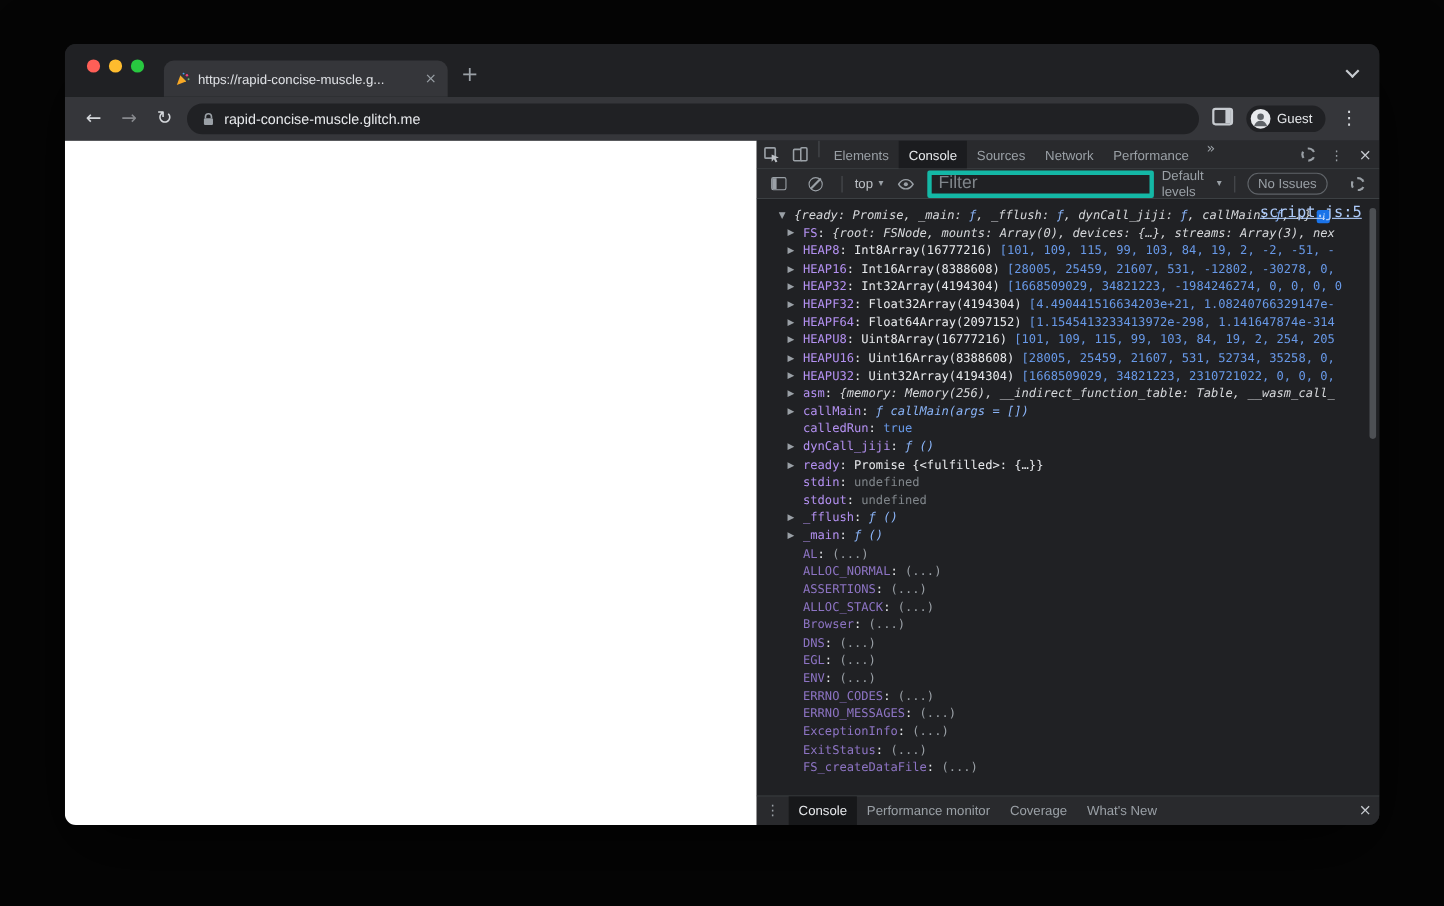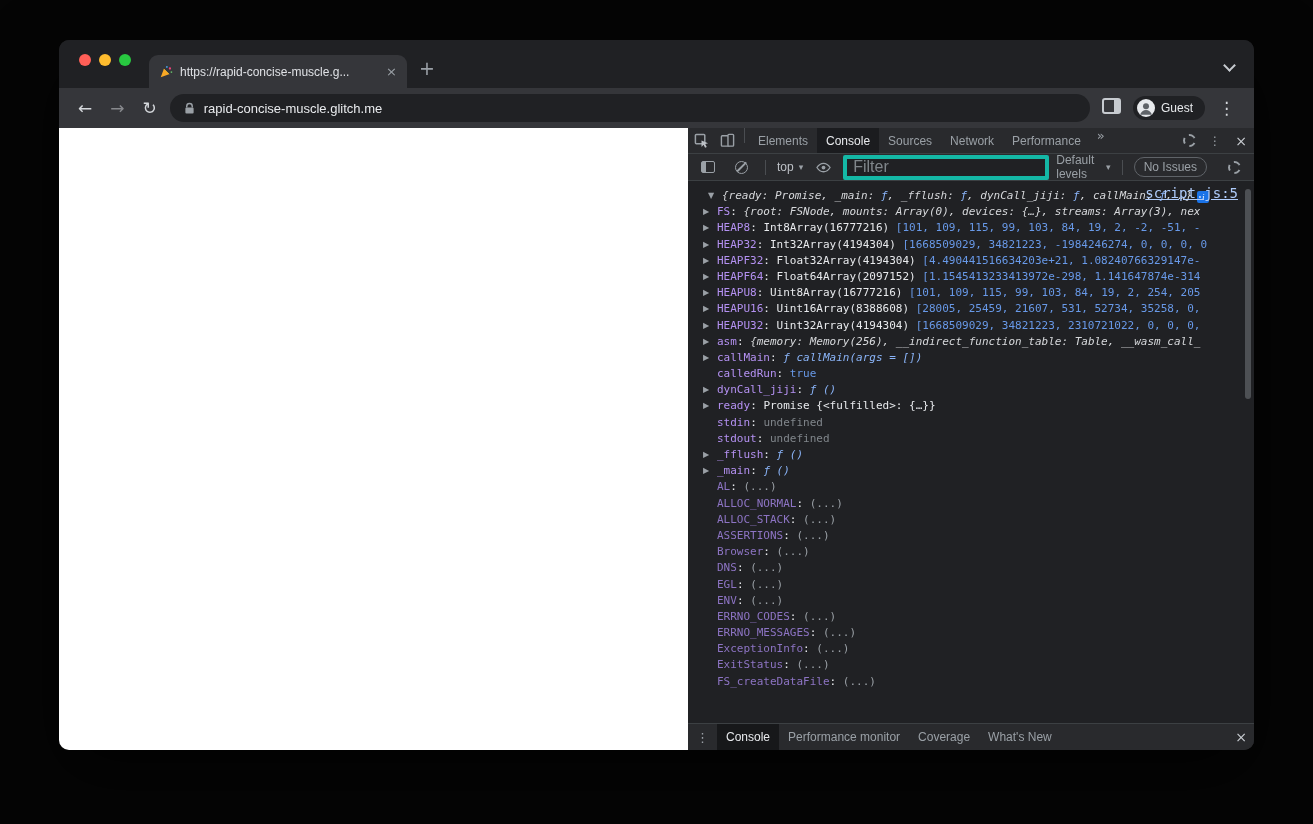--- a/index.html
+++ b/index.html
@@ -53,21 +53,21 @@
   .ctx{display:flex;align-items:center;gap:5px;color:#bdc1c6;}
   .caret{font-size:9px;color:#9aa0a6;}
   .filter-input{width:186px;height:17px;background:#202124;border:4px solid #14b8a6;border-radius:2px;color:#e8eaed;
     font-size:16px;padding:0 6px;outline:none;font-family:"Liberation Sans",sans-serif;}
   .filter-input::placeholder{color:#80868b;}
   .no-issues{border:1px solid #5f6368;border-radius:10px;padding:2px 9px;color:#9aa0a6;white-space:nowrap;}
   
   .console-area{flex:1;position:relative;overflow:hidden;background:#202124;
     font-family:"DejaVu Sans Mono",monospace;font-size:11px;line-height:16.2px;color:#e8eaed;padding-top:7px;box-sizing:border-box;}
   .crow{white-space:pre;overflow:hidden;height:16.2px;padding-left:20px;}
-  .crow.ind{padding-left:15px;}
+  .crow.ind{padding-left:28px;}
   .arrow{display:inline-block;width:14px;color:#9aa0a6;font-size:8px;vertical-align:1px;font-family:"DejaVu Sans",sans-serif;}
   .s-key{color:#b491f2;}
   .s-dkey{color:#8d74c4;}
   .s-plain{color:#e8eaed;}
   .s-it{color:#d6d8db;font-style:italic;}
   .s-fn{color:#8ab4f8;font-style:italic;}
   .s-num{color:#6899e8;}
   .s-bool{color:#6899e8;}
   .s-undef{color:#80868b;}
   .s-paren{color:#9aa0a6;}
@@ -198,39 +198,40 @@
         <span class="dt-iconbtn">
             <span class="gear"></span>
           </span>
       </div>
 
       <div class="console-area">
         <div>
             <div class="crow"><span class="arrow">▼</span><span class="s-it">{ready: Promise, _main: </span><span class="s-fn">ƒ</span><span class="s-it">, _fflush: </span><span class="s-fn">ƒ</span><span class="s-it">, dynCall_jiji: </span><span class="s-fn">ƒ</span><span class="s-it">, callMain: </span><span class="s-fn">ƒ</span><span class="s-it">, …}</span><span class="info-badge" style="background: rgb(26, 115, 232);">i</span></div>
             <div class="crow ind"><span class="arrow">▶</span><span class="s-key">FS</span><span class="s-plain">: </span><span class="s-it">{root: FSNode, mounts: Array(0), devices: {…}, streams: Array(3), nex</span></div>
             <div class="crow ind"><span class="arrow">▶</span><span class="s-key">HEAP8</span><span class="s-plain">: </span><span class="s-plain">Int8Array(16777216) </span><span class="s-num">[101, 109, 115, 99, 103, 84, 19, 2, -2, -51, -</span></div>
+            <div class="crow ind"><span class="arrow">▶</span><span class="s-key">HEAP16</span><span class="s-plain">: </span><span class="s-plain">Int16Array(8388608) </span><span class="s-num">[28005, 25459, 21607, 531, -12802, -30278, 0,</span></div>
             <div class="crow ind"><span class="arrow">▶</span><span class="s-key">HEAP32</span><span class="s-plain">: </span><span class="s-plain">Int32Array(4194304) </span><span class="s-num">[1668509029, 34821223, -1984246274, 0, 0, 0, 0</span></div>
             <div class="crow ind"><span class="arrow">▶</span><span class="s-key">HEAPF32</span><span class="s-plain">: </span><span class="s-plain">Float32Array(4194304) </span><span class="s-num">[4.490441516634203e+21, 1.08240766329147e-</span></div>
             <div class="crow ind"><span class="arrow">▶</span><span class="s-key">HEAPF64</span><span class="s-plain">: </span><span class="s-plain">Float64Array(2097152) </span><span class="s-num">[1.1545413233413972e-298, 1.141647874e-314</span></div>
             <div class="crow ind"><span class="arrow">▶</span><span class="s-key">HEAPU8</span><span class="s-plain">: </span><span class="s-plain">Uint8Array(16777216) </span><span class="s-num">[101, 109, 115, 99, 103, 84, 19, 2, 254, 205</span></div>
             <div class="crow ind"><span class="arrow">▶</span><span class="s-key">HEAPU16</span><span class="s-plain">: </span><span class="s-plain">Uint16Array(8388608) </span><span class="s-num">[28005, 25459, 21607, 531, 52734, 35258, 0,</span></div>
             <div class="crow ind"><span class="arrow">▶</span><span class="s-key">HEAPU32</span><span class="s-plain">: </span><span class="s-plain">Uint32Array(4194304) </span><span class="s-num">[1668509029, 34821223, 2310721022, 0, 0, 0,</span></div>
             <div class="crow ind"><span class="arrow">▶</span><span class="s-key">asm</span><span class="s-plain">: </span><span class="s-it">{memory: Memory(256), __indirect_function_table: Table, __wasm_call_</span></div>
             <div class="crow ind"><span class="arrow">▶</span><span class="s-key">callMain</span><span class="s-plain">: </span><span class="s-fn">ƒ callMain(args = [])</span></div>
             <div class="crow ind"><span class="arrow"></span><span class="s-key">calledRun</span><span class="s-plain">: </span><span class="s-bool">true</span></div>
             <div class="crow ind"><span class="arrow">▶</span><span class="s-key">dynCall_jiji</span><span class="s-plain">: </span><span class="s-fn">ƒ ()</span></div>
             <div class="crow ind"><span class="arrow">▶</span><span class="s-key">ready</span><span class="s-plain">: </span><span class="s-plain">Promise {&lt;fulfilled&gt;: {…}}</span></div>
             <div class="crow ind"><span class="arrow"></span><span class="s-key">stdin</span><span class="s-plain">: </span><span class="s-undef">undefined</span></div>
             <div class="crow ind"><span class="arrow"></span><span class="s-key">stdout</span><span class="s-plain">: </span><span class="s-undef">undefined</span></div>
             <div class="crow ind"><span class="arrow">▶</span><span class="s-key">_fflush</span><span class="s-plain">: </span><span class="s-fn">ƒ ()</span></div>
             <div class="crow ind"><span class="arrow">▶</span><span class="s-key">_main</span><span class="s-plain">: </span><span class="s-fn">ƒ ()</span></div>
             <div class="crow ind"><span class="arrow"></span><span class="s-dkey">AL</span><span class="s-plain">: </span><span class="s-paren">(...)</span></div>
             <div class="crow ind"><span class="arrow"></span><span class="s-dkey">ALLOC_NORMAL</span><span class="s-plain">: </span><span class="s-paren">(...)</span></div>
+            <div class="crow ind"><span class="arrow"></span><span class="s-dkey">ASSERTIONS</span><span class="s-plain">: </span><span class="s-paren">(...)</span></div>
             <div class="crow ind"><span class="arrow"></span><span class="s-dkey">ALLOC_STACK</span><span class="s-plain">: </span><span class="s-paren">(...)</span></div>
-            <div class="crow ind"><span class="arrow"></span><span class="s-dkey">ASSERTIONS</span><span class="s-plain">: </span><span class="s-paren">(...)</span></div>
             <div class="crow ind"><span class="arrow"></span><span class="s-dkey">Browser</span><span class="s-plain">: </span><span class="s-paren">(...)</span></div>
             <div class="crow ind"><span class="arrow"></span><span class="s-dkey">DNS</span><span class="s-plain">: </span><span class="s-paren">(...)</span></div>
             <div class="crow ind"><span class="arrow"></span><span class="s-dkey">EGL</span><span class="s-plain">: </span><span class="s-paren">(...)</span></div>
             <div class="crow ind"><span class="arrow"></span><span class="s-dkey">ENV</span><span class="s-plain">: </span><span class="s-paren">(...)</span></div>
             <div class="crow ind"><span class="arrow"></span><span class="s-dkey">ERRNO_CODES</span><span class="s-plain">: </span><span class="s-paren">(...)</span></div>
             <div class="crow ind"><span class="arrow"></span><span class="s-dkey">ERRNO_MESSAGES</span><span class="s-plain">: </span><span class="s-paren">(...)</span></div>
             <div class="crow ind"><span class="arrow"></span><span class="s-dkey">ExceptionInfo</span><span class="s-plain">: </span><span class="s-paren">(...)</span></div>
             <div class="crow ind"><span class="arrow"></span><span class="s-dkey">ExitStatus</span><span class="s-plain">: </span><span class="s-paren">(...)</span></div>
             <div class="crow ind"><span class="arrow"></span><span class="s-dkey">FS_createDataFile</span><span class="s-plain">: </span><span class="s-paren">(...)</span></div>
           </div>

